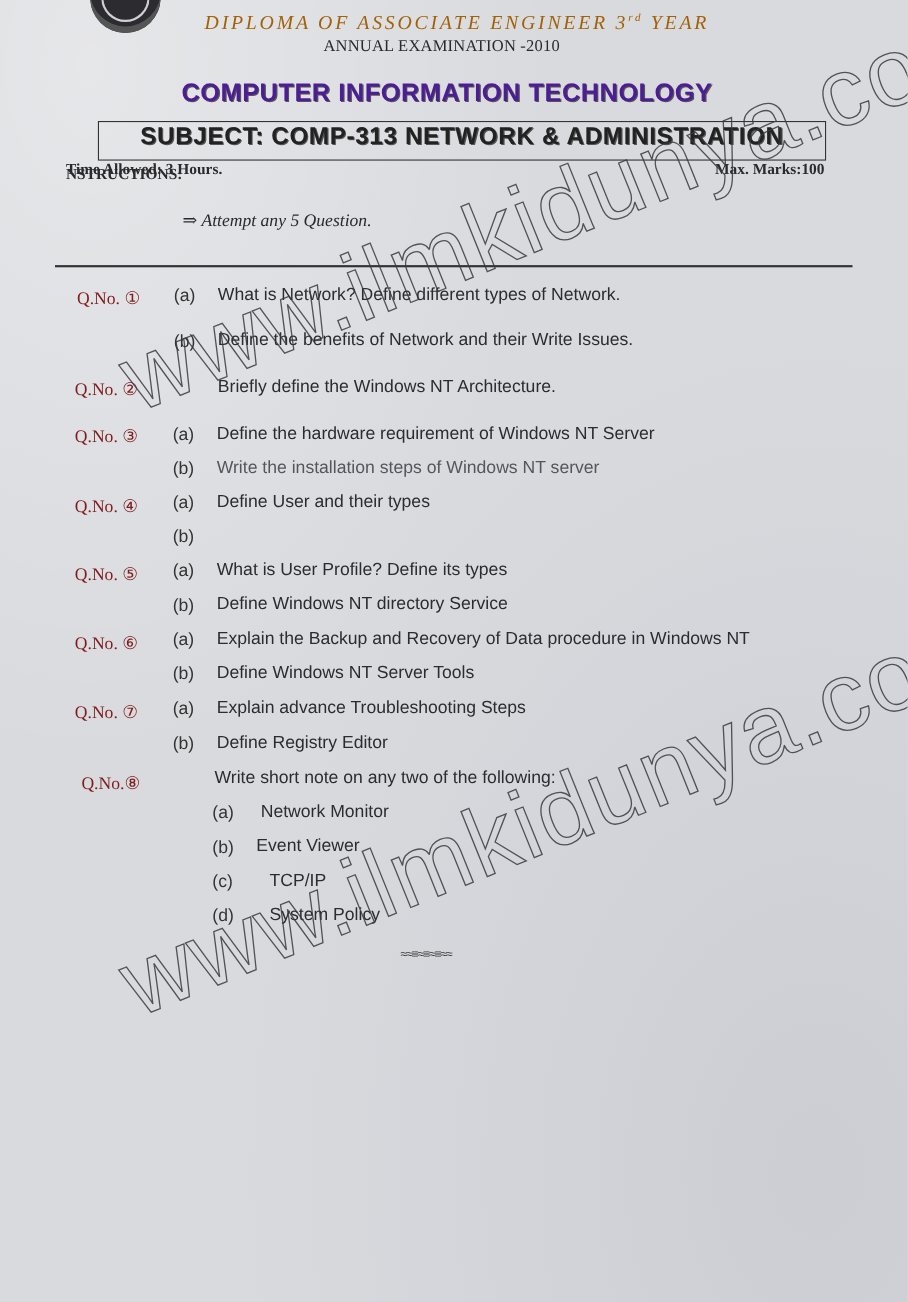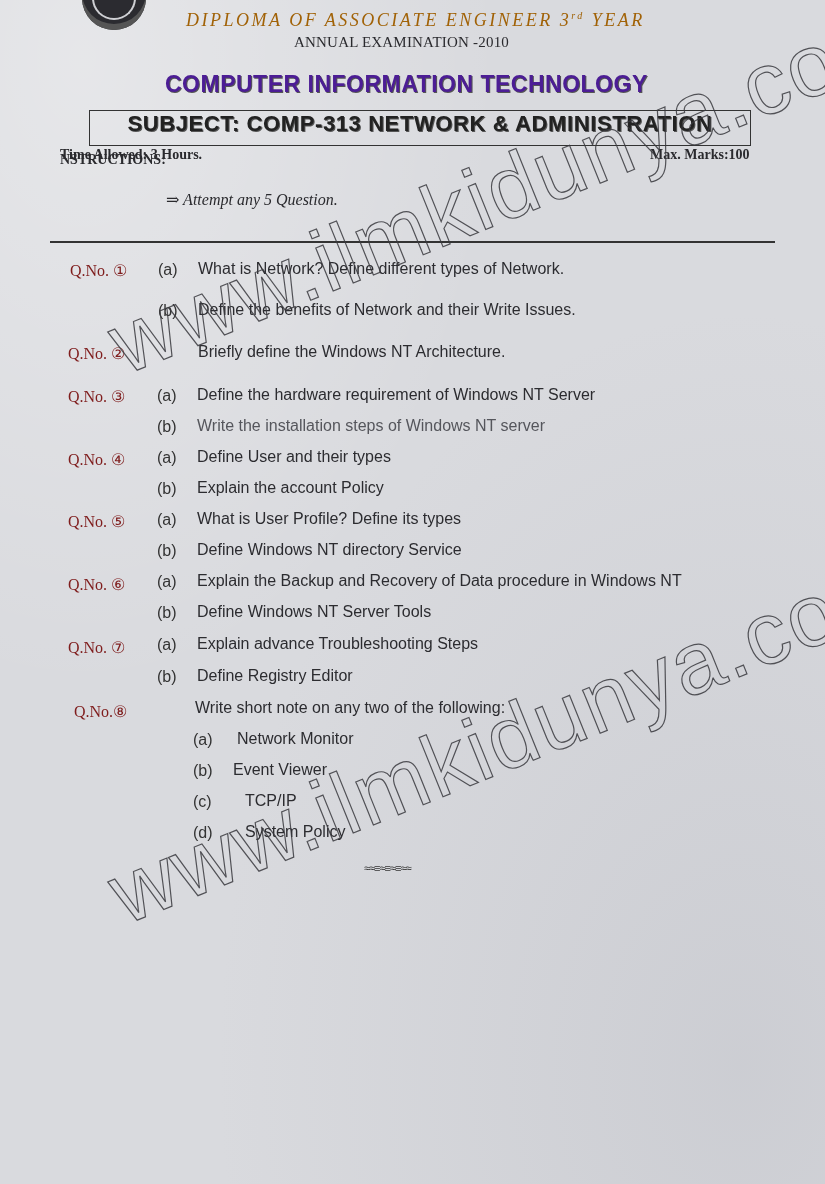--- a/index.html
+++ b/index.html
@@ -89,21 +89,20 @@
   <div class="abs serif qno" style="left:68px;top:387px">Q.No. ③</div>
   <div class="abs sans part" style="left:157px;top:387px">(a)</div>
   <div class="abs sans qtext" style="left:197px;top:386px">Define the hardware requirement of Windows NT Server</div>
   <div class="abs sans part" style="left:157px;top:418px">(b)</div>
   <div class="abs sans qtext" style="left:197px;top:417px;color:#55565c">Write the installation steps of Windows NT server</div>
 
   <div class="abs serif qno" style="left:68px;top:450px">Q.No. ④</div>
   <div class="abs sans part" style="left:157px;top:449px">(a)</div>
   <div class="abs sans qtext" style="left:197px;top:448px">Define User and their types</div>
   <div class="abs sans part" style="left:157px;top:480px">(b)</div>
-  <div class="abs sans qtext" style="left:197px;top:479px">Explain the account Policy</div>
 
   <div class="abs serif qno" style="left:68px;top:512px">Q.No. ⑤</div>
   <div class="abs sans part" style="left:157px;top:511px">(a)</div>
   <div class="abs sans qtext" style="left:197px;top:510px">What is User Profile? Define its types</div>
   <div class="abs sans part" style="left:157px;top:542px">(b)</div>
   <div class="abs sans qtext" style="left:197px;top:541px">Define Windows NT directory Service</div>
 
   <div class="abs serif qno" style="left:68px;top:575px">Q.No. ⑥</div>
   <div class="abs sans part" style="left:157px;top:573px">(a)</div>
   <div class="abs sans qtext" style="left:197px;top:572px">Explain the Backup and Recovery of Data procedure in Windows NT</div>

